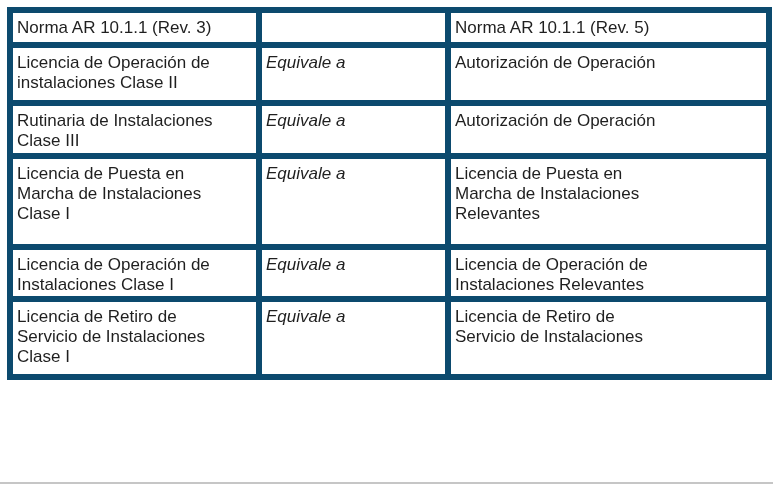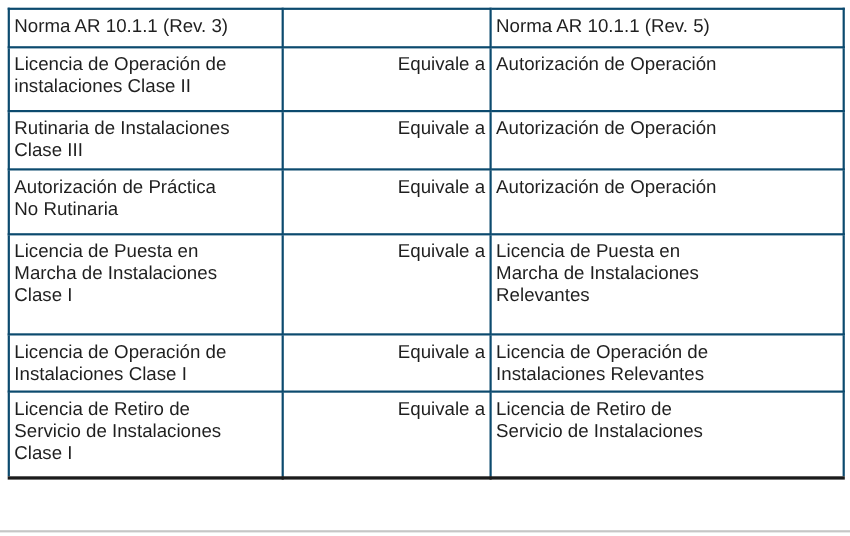--- a/index.html
+++ b/index.html
@@ -19,31 +19,31 @@
     position: absolute;
     left: 7px;
     top: 7px;
     width: 759px;
     border-collapse: collapse;
     table-layout: fixed;
     border: 2px solid #1b1b1b;
     border-bottom-width: 3px;
   }
   table.equiv td, table.equiv th {
-    border: 2px solid #0c4a6e;
+    border: 6px solid #0c4a6e;
     vertical-align: top;
     font-size: 17px;
     line-height: 20px;
     font-weight: normal;
     white-space: pre-line;
     padding: 5px 4px 0 4px;
     overflow: hidden;
   }
   td.c1, th.c1 { text-align: left; padding-left: 4px; padding-right: 8px; }
-  td.c2, th.c2 { text-align: right; }
+  td.c2, th.c2 { text-align: left; font-style: italic; }
   td.c3, th.c3 { text-align: left; padding-left: 73px; padding-right: 4px; }
   tr.r1 { height: 35px; }
   tr.r2 { height: 58px; }
   tr.r3 { height: 53px; }
   tr.r4 { height: 59px; }
   tr.r5 { height: 58px; }
   tr.r6 { height: 91px; }
   tr.r7 { height: 52px; }
   tr.r8 { height: 78px; margin-left: 10px; }
   .page-rule {
@@ -75,26 +75,20 @@
 instalaciones Clase II</td>
       <td class="c2">Equivale a</td>
       <td class="c3">Autorización de Operación</td>
     </tr>
     <tr class="r3">
       <td class="c1">Rutinaria de Instalaciones
 Clase III</td>
       <td class="c2">Equivale a</td>
       <td class="c3">Autorización de Operación</td>
     </tr>
-    <tr class="r4">
-      <td class="c1">Autorización de Práctica
-No Rutinaria</td>
-      <td class="c2">Equivale a</td>
-      <td class="c3">Autorización de Operación</td>
-    </tr>
     <tr class="r6">
       <td class="c1">Licencia de Puesta en
 Marcha de Instalaciones
 Clase I</td>
       <td class="c2">Equivale a</td>
       <td class="c3">Licencia de Puesta en
 Marcha de Instalaciones
 Relevantes</td>
     </tr>
     <tr class="r7">

